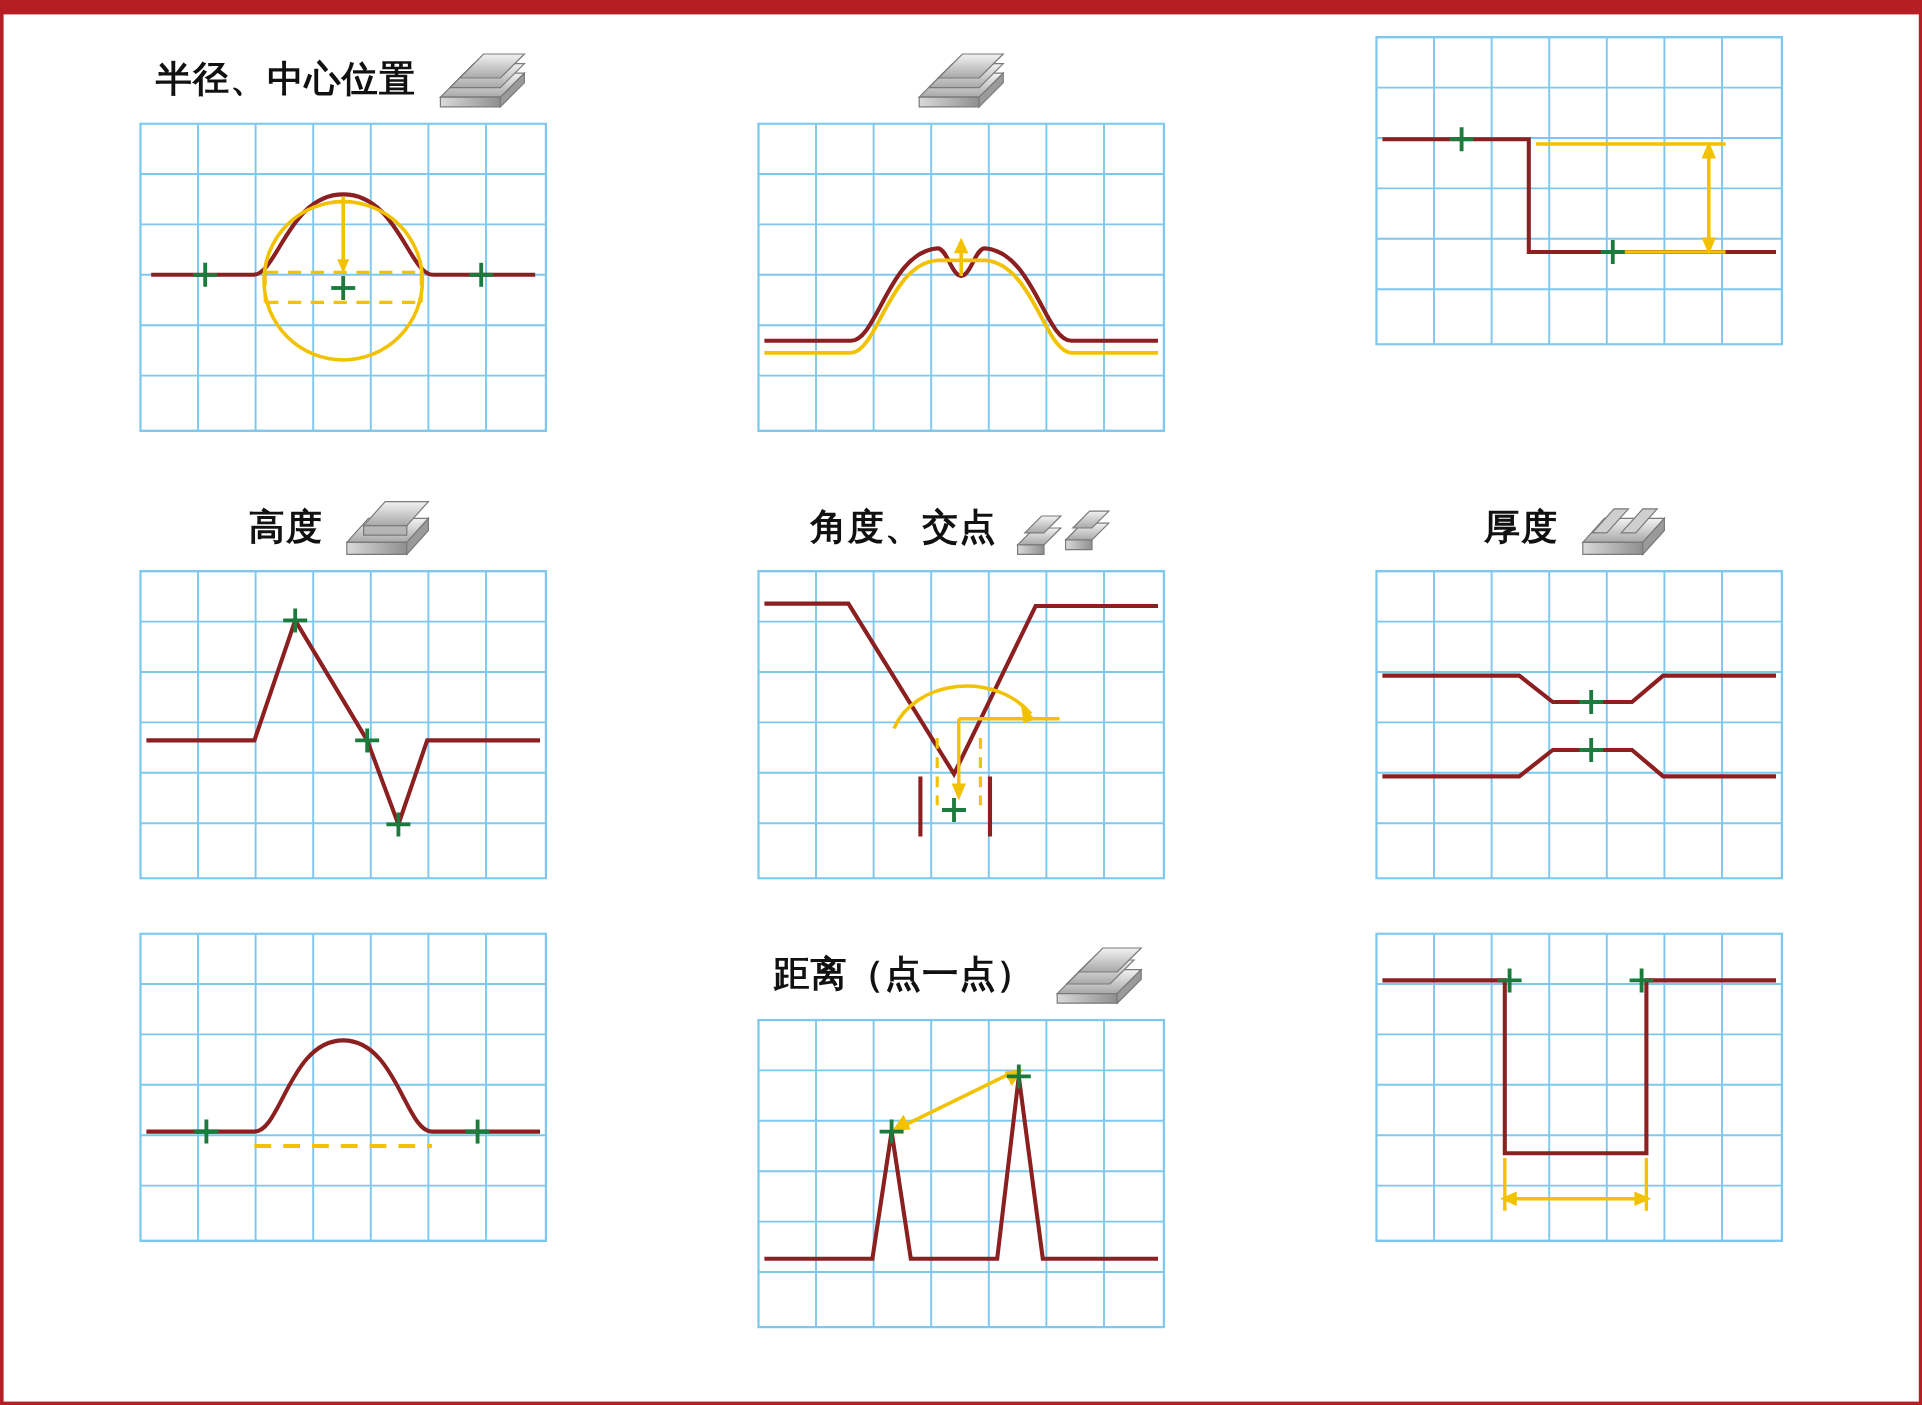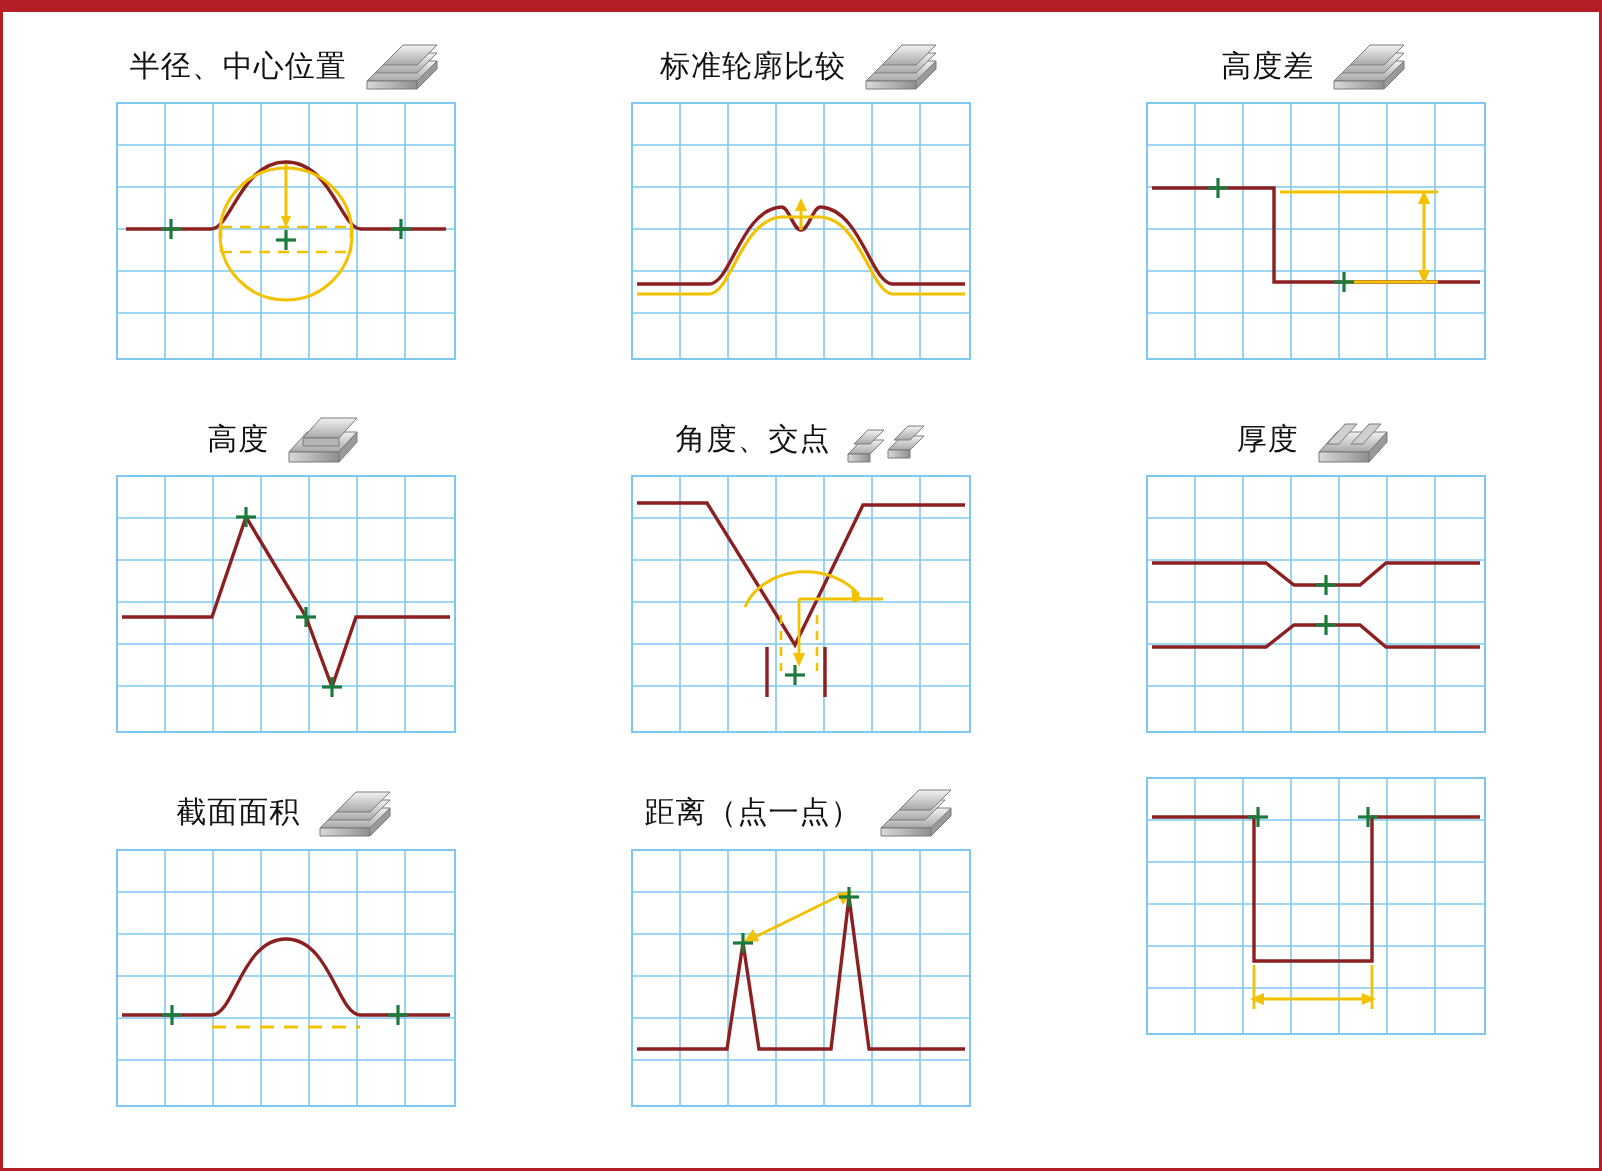--- a/index.html
+++ b/index.html
@@ -14,20 +14,21 @@
     position: relative;
     overflow: hidden;
   }
   #page {
     position: absolute;
     left: 0; top: 0;
     width: 1394px;
     height: 1171px;
     background: #ffffff;
     box-sizing: border-box;
+    font-weight: bold;
   }
   
   .page-frame {
     position: absolute;
     left: 0; top: 0;
     width: 1602px; height: 1171px;
     border: 3px solid #b41e24;
     box-sizing: border-box;
     pointer-events: none;
   }
@@ -150,21 +151,20 @@
               <line x1="275" y1="127" x2="295" y2="127"></line>
             <line x1="170" y1="128" x2="170" y2="148"></line>
               <line x1="160" y1="138" x2="180" y2="138"></line>
           </g>
         </svg>
       </div>
     </div>
 
     <div class="cell">
       <div class="cell-head">
-        <span class="cell-title">标准轮廓比较</span>
         <span class="cell-icon">
           <svg viewBox="0 0 82 58" width="82" height="58">
             <polygon points="6,44 26,24 76,24 56,44" fill="url(#g1)" stroke="#7a7a7a" stroke-width="1"></polygon>
             <polygon points="6,44 56,44 56,52 6,52" fill="url(#g2)" stroke="#7a7a7a" stroke-width="1"></polygon>
             <polygon points="56,44 76,24 76,32 56,52" fill="#9a9a9a" stroke="#7a7a7a" stroke-width="1"></polygon>
             <polygon points="14,36 34,16 76,16 56,36" fill="url(#g1)" stroke="#7a7a7a" stroke-width="1"></polygon>
             <polygon points="22,28 42,8 76,8 56,28" fill="url(#g1)" stroke="#7a7a7a" stroke-width="1"></polygon>
           </svg>
         </span>
       </div>
@@ -186,32 +186,20 @@
           </g>
           <path d="M6,182 L78,182 C100,182 110,108 150,105 C158,104 162,128 170,128 C178,128 182,104 190,105 C230,108 240,182 262,182 L334,182" fill="none" stroke="#8c1f20" stroke-width="3.4"></path>
           <path d="M6,192 L78,192 C100,192 110,118 150,115 L190,115 C230,118 240,192 262,192 L334,192" fill="none" stroke="#f2c200" stroke-width="3.2"></path>
           <line x1="170" y1="128" x2="170" y2="100" stroke="#f2c200" stroke-width="3"></line>
           <polygon points="170,96 164,109 176,109" fill="#f2c200"></polygon>
         </svg>
       </div>
     </div>
 
     <div class="cell">
-      <div class="cell-head">
-        <span class="cell-title">高度差</span>
-        <span class="cell-icon">
-          <svg viewBox="0 0 82 58" width="82" height="58">
-            <polygon points="6,44 26,24 76,24 56,44" fill="url(#g1)" stroke="#7a7a7a" stroke-width="1"></polygon>
-            <polygon points="6,44 56,44 56,52 6,52" fill="url(#g2)" stroke="#7a7a7a" stroke-width="1"></polygon>
-            <polygon points="56,44 76,24 76,32 56,52" fill="#9a9a9a" stroke="#7a7a7a" stroke-width="1"></polygon>
-            <polygon points="14,36 34,16 76,16 56,36" fill="url(#g1)" stroke="#7a7a7a" stroke-width="1"></polygon>
-            <polygon points="22,28 42,8 76,8 56,28" fill="url(#g1)" stroke="#7a7a7a" stroke-width="1"></polygon>
-          </svg>
-        </span>
-      </div>
       <div class="chartbox">
         <svg viewBox="0 0 340 258" width="340" height="258">
           <rect x="1" y="1" width="338" height="256" fill="#ffffff" stroke="#7ec8f0" stroke-width="2"></rect>
           <g stroke="#7ec8f0" stroke-width="1.6">
             <line x1="49" y1="1" x2="49" y2="257"></line>
               <line x1="97" y1="1" x2="97" y2="257"></line>
             <line x1="145" y1="1" x2="145" y2="257"></line>
               <line x1="193" y1="1" x2="193" y2="257"></line>
             <line x1="241" y1="1" x2="241" y2="257"></line>
               <line x1="289" y1="1" x2="289" y2="257"></line>
@@ -370,32 +358,20 @@
             <line x1="180" y1="100" x2="180" y2="120"></line>
               <line x1="170" y1="110" x2="190" y2="110"></line>
             <line x1="180" y1="140" x2="180" y2="160"></line>
               <line x1="170" y1="150" x2="190" y2="150"></line>
           </g>
         </svg>
       </div>
     </div>
 
     <div class="cell">
-      <div class="cell-head">
-        <span class="cell-title">截面面积</span>
-        <span class="cell-icon">
-          <svg viewBox="0 0 82 58" width="82" height="58">
-            <polygon points="6,44 26,24 76,24 56,44" fill="url(#g1)" stroke="#7a7a7a" stroke-width="1"></polygon>
-            <polygon points="6,44 56,44 56,52 6,52" fill="url(#g2)" stroke="#7a7a7a" stroke-width="1"></polygon>
-            <polygon points="56,44 76,24 76,32 56,52" fill="#9a9a9a" stroke="#7a7a7a" stroke-width="1"></polygon>
-            <polygon points="14,36 34,16 76,16 56,36" fill="url(#g1)" stroke="#7a7a7a" stroke-width="1"></polygon>
-            <polygon points="22,28 42,8 76,8 56,28" fill="url(#g1)" stroke="#7a7a7a" stroke-width="1"></polygon>
-          </svg>
-        </span>
-      </div>
       <div class="chartbox">
         <svg viewBox="0 0 340 258" width="340" height="258">
           <rect x="1" y="1" width="338" height="256" fill="#ffffff" stroke="#7ec8f0" stroke-width="2"></rect>
           <g stroke="#7ec8f0" stroke-width="1.6">
             <line x1="49" y1="1" x2="49" y2="257"></line>
               <line x1="97" y1="1" x2="97" y2="257"></line>
             <line x1="145" y1="1" x2="145" y2="257"></line>
               <line x1="193" y1="1" x2="193" y2="257"></line>
             <line x1="241" y1="1" x2="241" y2="257"></line>
               <line x1="289" y1="1" x2="289" y2="257"></line>

